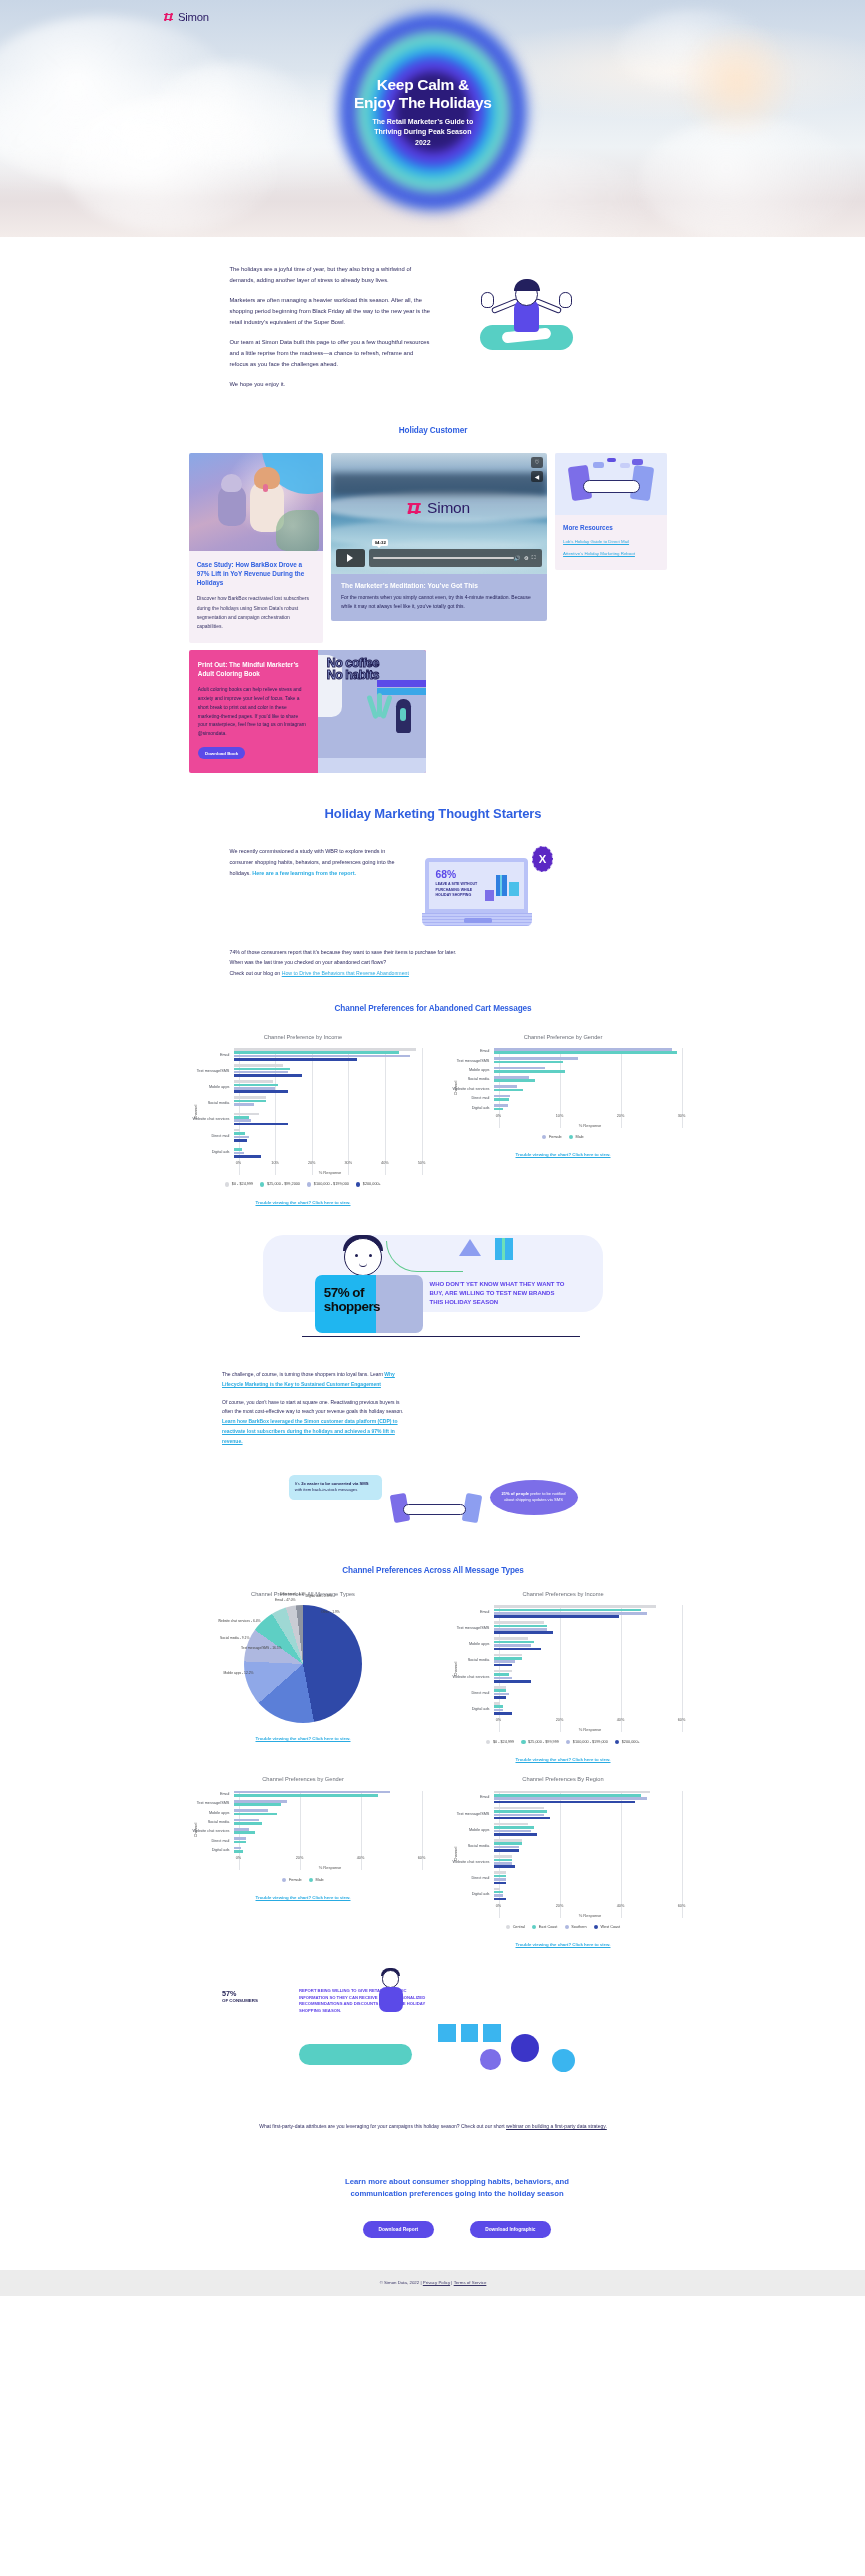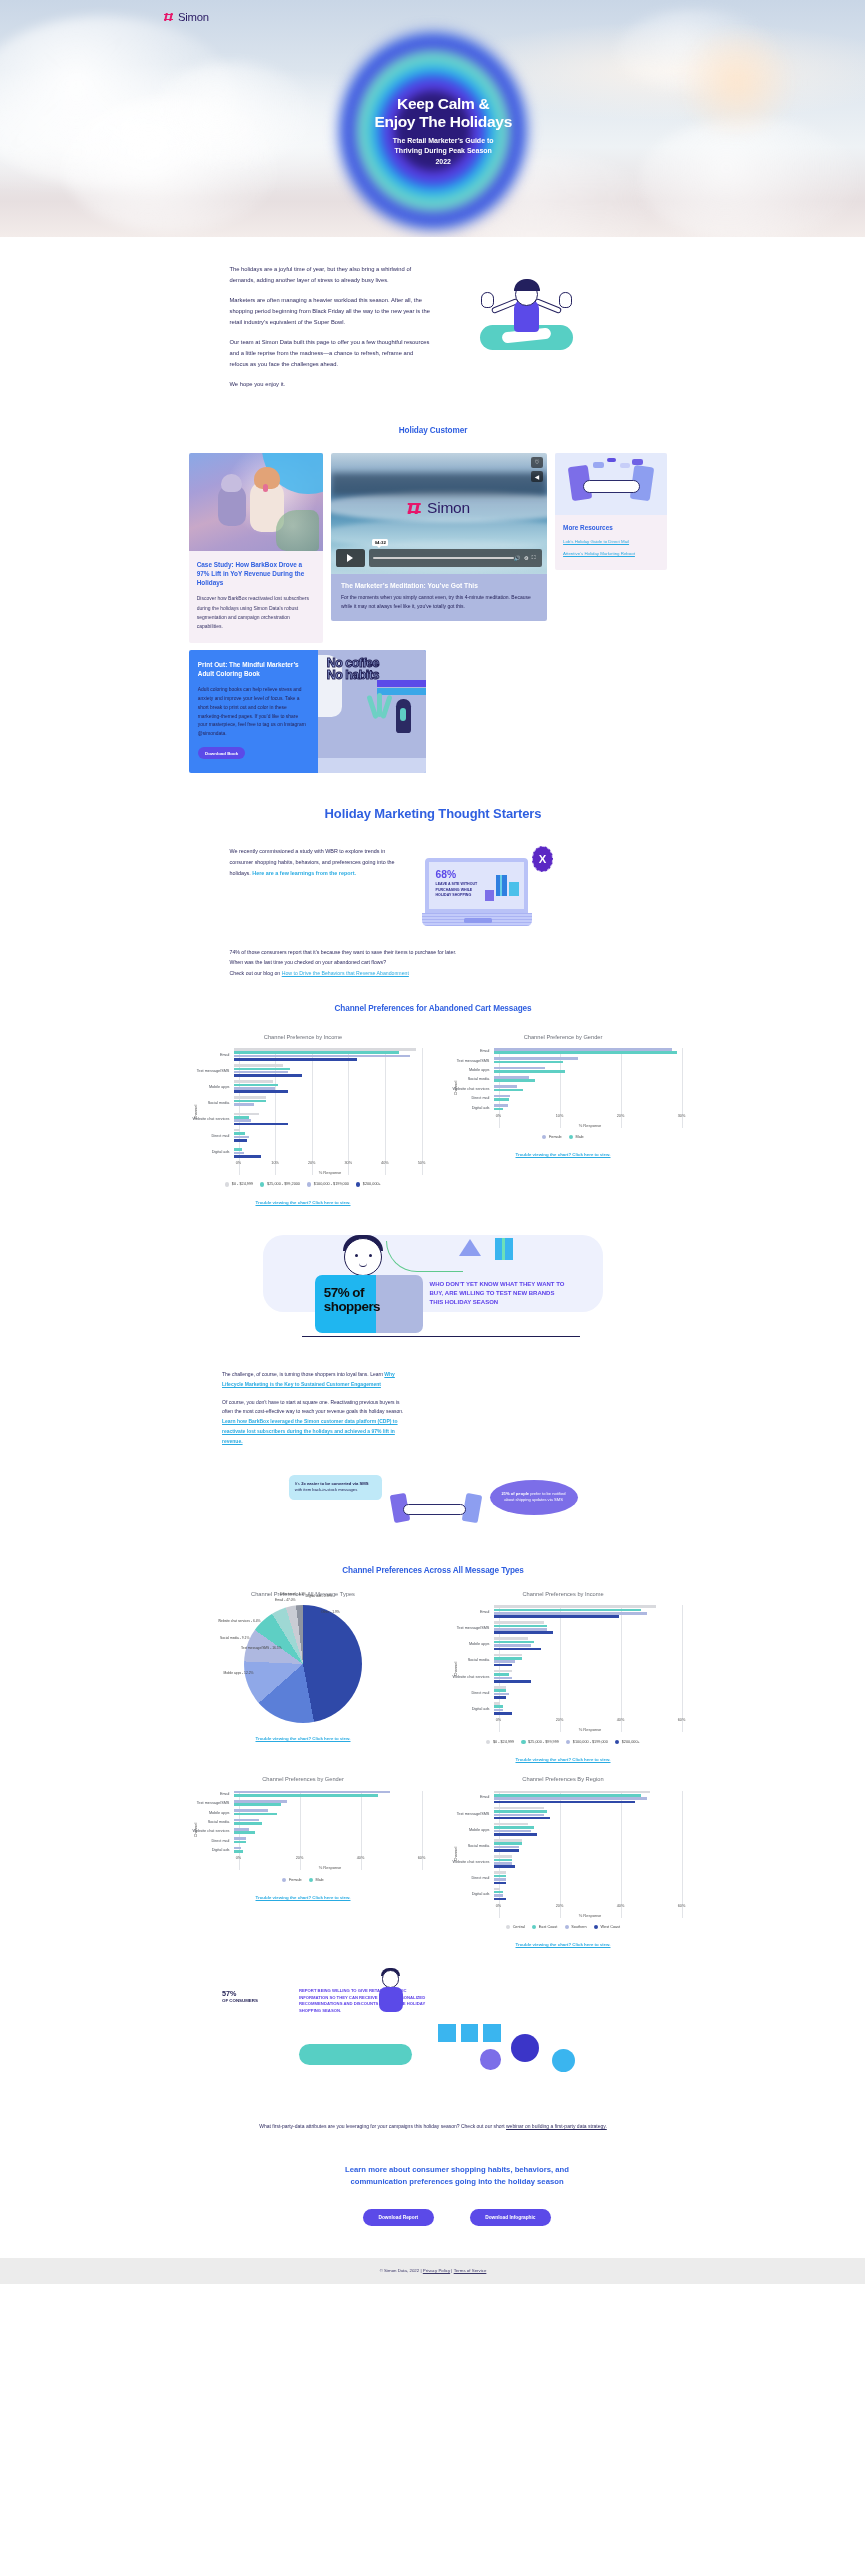--- a/index.html
+++ b/index.html
@@ -51,23 +51,23 @@
   }
   .brand-mark i:nth-child(1){ left:0.5px; top:1px; width:2.1px; height:7.7px; transform: skewX(-12deg);}
   .brand-mark i:nth-child(2){ left:6.2px; top:1px; width:2.1px; height:7.7px; transform: skewX(-12deg);}
   .brand-mark i:nth-child(3){ left:0px; top:1.5px; width:9.3px; height:1.5px; }
   .brand-mark i:nth-child(4){ left:0px; top:6.7px; width:9.3px; height:1.5px; }
   .brand-name {
     font-size: 11.3px; font-weight: 400; color: #2a1a63; letter-spacing: -0.2px;
   }
 
   .halo-wrap {
-    position: absolute; left: 50%; top: 23px; transform: translateX(-50%);
+    position: absolute; left: 50%; top: 4px; transform: translateX(-50%);
     width: 206px; height: 216px; z-index: 5;
-    display:flex; align-items:center; justify-content:flex-end;
+    display:flex; align-items:center; justify-content:flex-start;
   }
   .halo {
     position:absolute; inset:0;
     border-radius: 50%;
     background:
       radial-gradient(closest-side ellipse,
         #2b1b7a 0%, #2b1b7a 35%,
         #5b3fe8 40%, #4a42e0 47%,
         #22a7f0 55%,
         #5ecfd0 64%,
@@ -177,21 +177,21 @@
   .more-art .b1 { left: 38px; top: 9.3px; width: 11.3px; height: 5.7px;}
   .more-art .b2 { left: 52px; top: 5.2px; width: 9.3px; height: 4.6px; background:#5f4fe0;}
   .more-art .b3 { left: 65px; top: 10.3px; width: 10.3px; height: 5.2px; background:#c7cef8;}
   .more-art .b4 { left: 77px; top: 6.2px; width: 11.3px; height: 5.7px; background:#6f61e4;}
   .more-body { padding: 9.3px 8.2px 13.4px; }
   .more-title { color:#2f5fe0; font-weight:800; font-size: 6.4px;}
   .more-links { margin-top: 8.2px; display:flex; flex-direction:column; gap: 7.2px;}
   .more-links a { color:#29abe2; font-size: 4.4px; text-decoration: underline; }
 
   .res-grid2 { width: 489px; margin: 7.2px auto 0; display:flex; gap: 8.2px; align-items: flex-start; }
-  .card-print { width: 237px; background:#3b82f6; border-radius:2.1px; display:flex; overflow:hidden;}
+  .card-print { width: 237px; background:#ec4899; border-radius:2.1px; display:flex; overflow:hidden;}
   .print-copy { width: 129px; padding: 11.3px 9.3px 13.4px; }
   .print-title { color:#fff; font-weight: 800; font-size: 6.4px; line-height: 1.38;}
   .print-text { margin-top: 7.2px; font-size: 4.9px; line-height: 1.8; color:#262358;}
   .btn-dl {
     margin-top: 8.2px; display:inline-block; background:#5b4ae8; color:#fff;
     font-size: 4.4px; font-weight: 700; padding: 3.6px 7.2px; border-radius: 7.2px; border:none; cursor:pointer;
   }
   .print-art { flex:1; position: relative; background:#aeb8e0; overflow:hidden;}
   .print-art .ttl { position:absolute; left: 9.3px; top: 7.2px; color:#9fb0e6; font-weight: 800;
       font-size: 12.4px; line-height: .98; -webkit-text-stroke: 1px #1f1d52; letter-spacing:-0.5px;}
@@ -326,21 +326,21 @@
   .consumers .grid4 { position:absolute; left: 216px; top: 52px; display:flex; gap: 5.2px;}
   .consumers .grid4 i { display:block; width: 17.5px; height: 17.5px; background:#3ab5ef;}
   .consumers .circ { position:absolute; border-radius:50%;}
   .consumers .c-a { left: 258px; top: 77px; width: 20.6px; height: 20.6px; background:#7c6ee8;}
   .consumers .c-b { left: 289px; top: 62px; width: 28px; height: 28px; background:#3b35c8;}
   .consumers .c-c { left: 330px; top: 77px; width: 23px; height: 23px; background:#3ab5ef;}
 
   
   .bottom-note { width: 407px; margin: 20.6px auto 0; text-align:center; font-size: 5px; line-height: 1.9;}
   .bottom-note a { color:#2e2b5f; text-decoration: underline;}
-  .cta { margin: 32px auto 0; text-align:center;padding-left:48px;}
+  .cta { margin: 44px auto 0; text-align:center;padding-left:48px;}
   .cta h2 { color:#2f5fe0; font-size: 7.7px; font-weight: 800; line-height: 1.6;}
   .cta-btns { margin-top: 20.6px; display:flex; justify-content:center; gap: 36px;}
   .cta-btn { background:#5b4ae8; color:#fff; border:none; border-radius: 12.4px; padding: 6.2px 15.5px; font-size: 4.8px; font-weight: 800; cursor:pointer; font-family:"Liberation Sans", sans-serif;}
 
   
   .footer { margin-top: 32px; background:#ececec; padding: 10.3px 0; text-align:center; font-size: 4.4px; color:#3b3768;}
   .footer a { color:#3b3768; text-decoration: underline;}
 </style>
 </head>
 <body>

